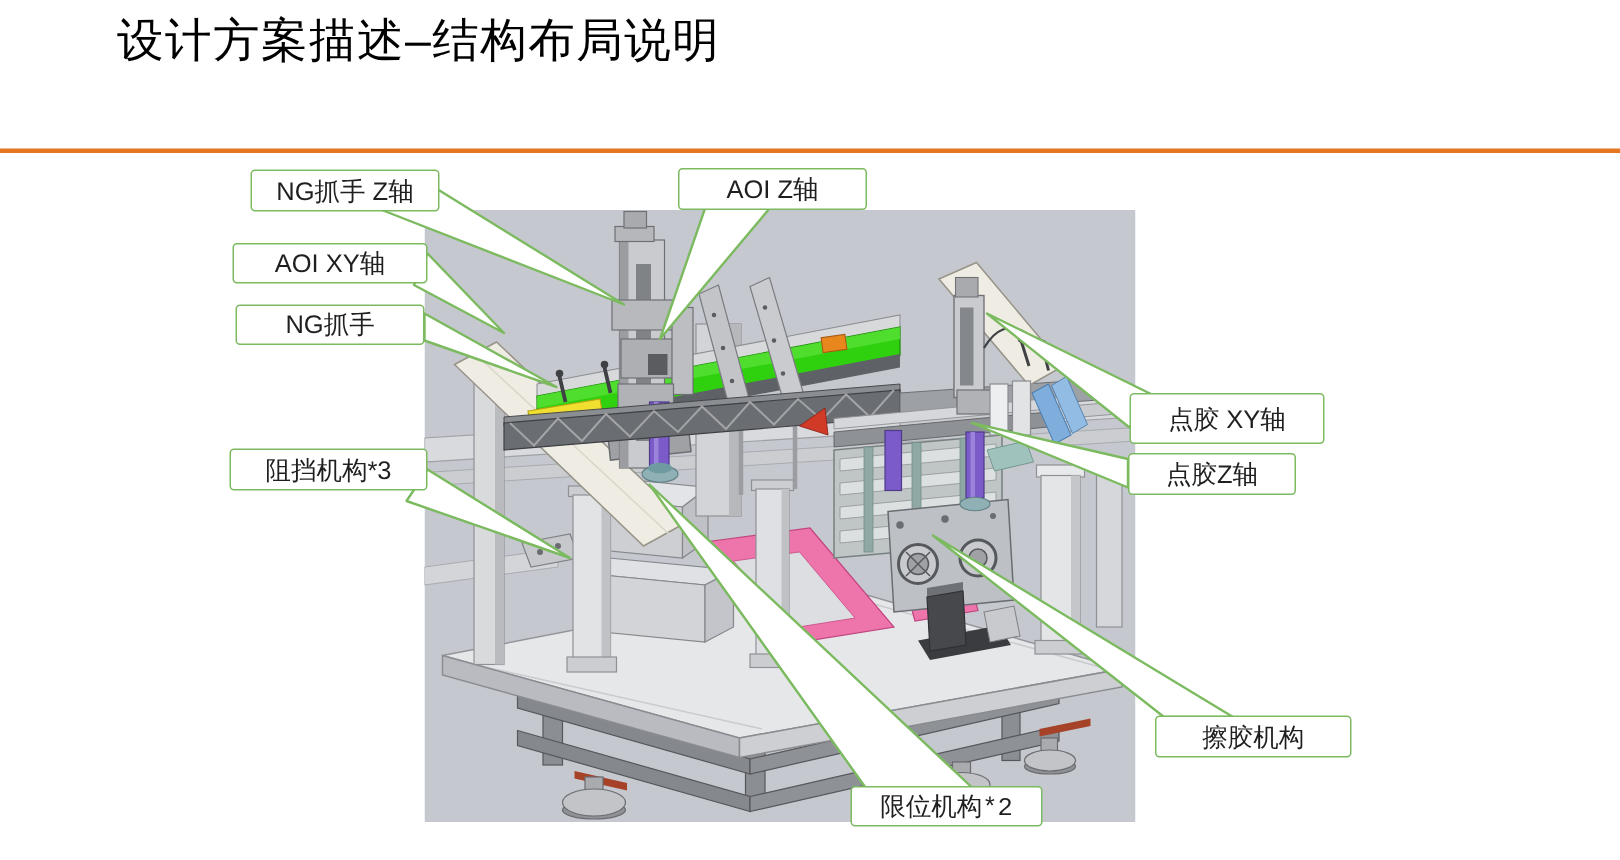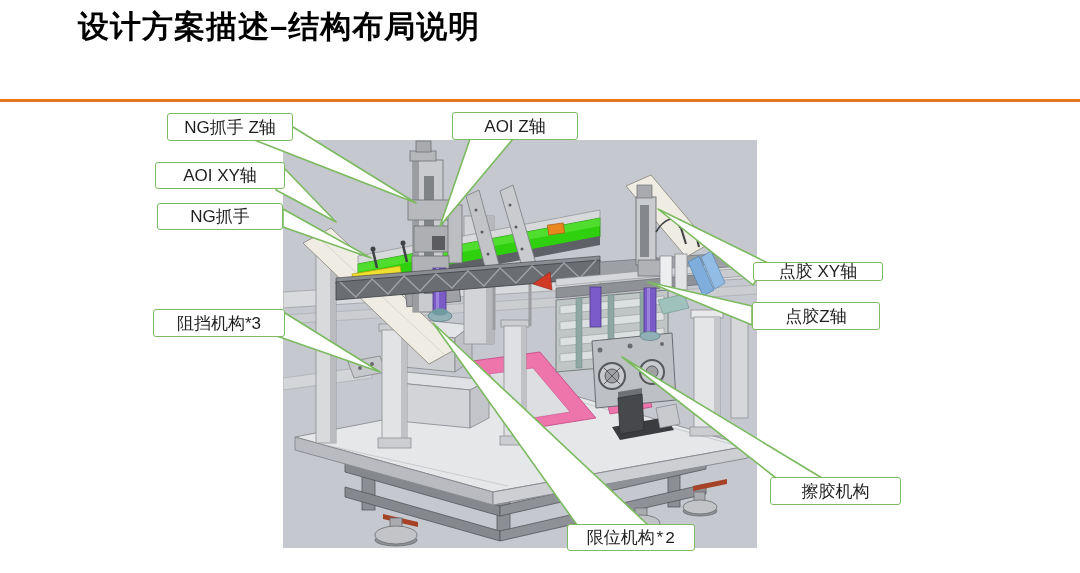--- a/index.html
+++ b/index.html
@@ -1,20 +1,20 @@
 <!DOCTYPE html>
 <html style="--divider-orange: #E4771E; --callout-green: #7CBA60; --callout-text: #1F1F1F; --conveyor-green: #2FD10E; --accent-pink: #EE74AC; --accent-purple: #7A5BC7; --accent-yellow: #F0DF2E; --accent-blue: #7FAEDC; --accent-red: #D23A28;"><head>
 <meta charset="utf-8">
 <style>
   html,body{margin:0;padding:0;background:#ffffff;}
   body{font-family:"Liberation Sans","DejaVu Sans",sans-serif;}
   .slide{position:relative;width:1080px;height:573px;background:#ffffff;overflow:hidden;}
   .page-title{
     position:absolute;left:78px;top:6px;margin:0;
-    font-size:31px;font-weight:bold;color:#000;
+    font-size:31px;font-weight:normal;color:#000;
     letter-spacing:1px;white-space:nowrap;
   }
   .divider{
     position:absolute;left:0;top:99px;width:1080px;height:3px;
     background:var(--divider-orange,#E4771E);
   }
   .fig{position:absolute;left:0;top:0;width:1080px;height:573px;}
   .callout{
     position:absolute;box-sizing:border-box;
     background:#ffffff;
@@ -257,27 +257,27 @@
   </div>
   <div class="callout" style="left:155px;top:162px;width:130px;height:27px;">
     <span>AOI XY轴</span>
   </div>
   <div class="callout" style="left:452px;top:112px;width:126px;height:28px;">
     <span>AOI Z轴</span>
   </div>
   <div class="callout" style="left:157px;top:203px;width:126px;height:27px;">
     <span>NG抓手</span>
   </div>
-  <div class="callout" style="left:153px;top:309px;width:132px;height:28px;">
+  <div class="callout" style="left:153px;top:299px;width:132px;height:28px;">
     <span>阻挡机构*3</span>
   </div>
-  <div class="callout" style="left:753px;top:262px;width:130px;height:19px;">
+  <div class="callout" style="left:753px;top:262px;width:130px;height:34px;">
     <span>点胶 XY轴</span>
   </div>
-  <div class="callout" style="left:752px;top:302px;width:128px;height:28px;">
+  <div class="callout" style="left:752px;top:302px;width:112px;height:28px;">
     <span>点胶Z轴</span>
   </div>
   <div class="callout" style="left:770px;top:477px;width:131px;height:28px;">
     <span>擦胶机构</span>
   </div>
   <div class="callout" style="left:567px;top:524px;width:128px;height:27px;font-family:Liberation Mono, monospace;">
     <span>限位机构*2</span>
   </div>
 
 </div>

